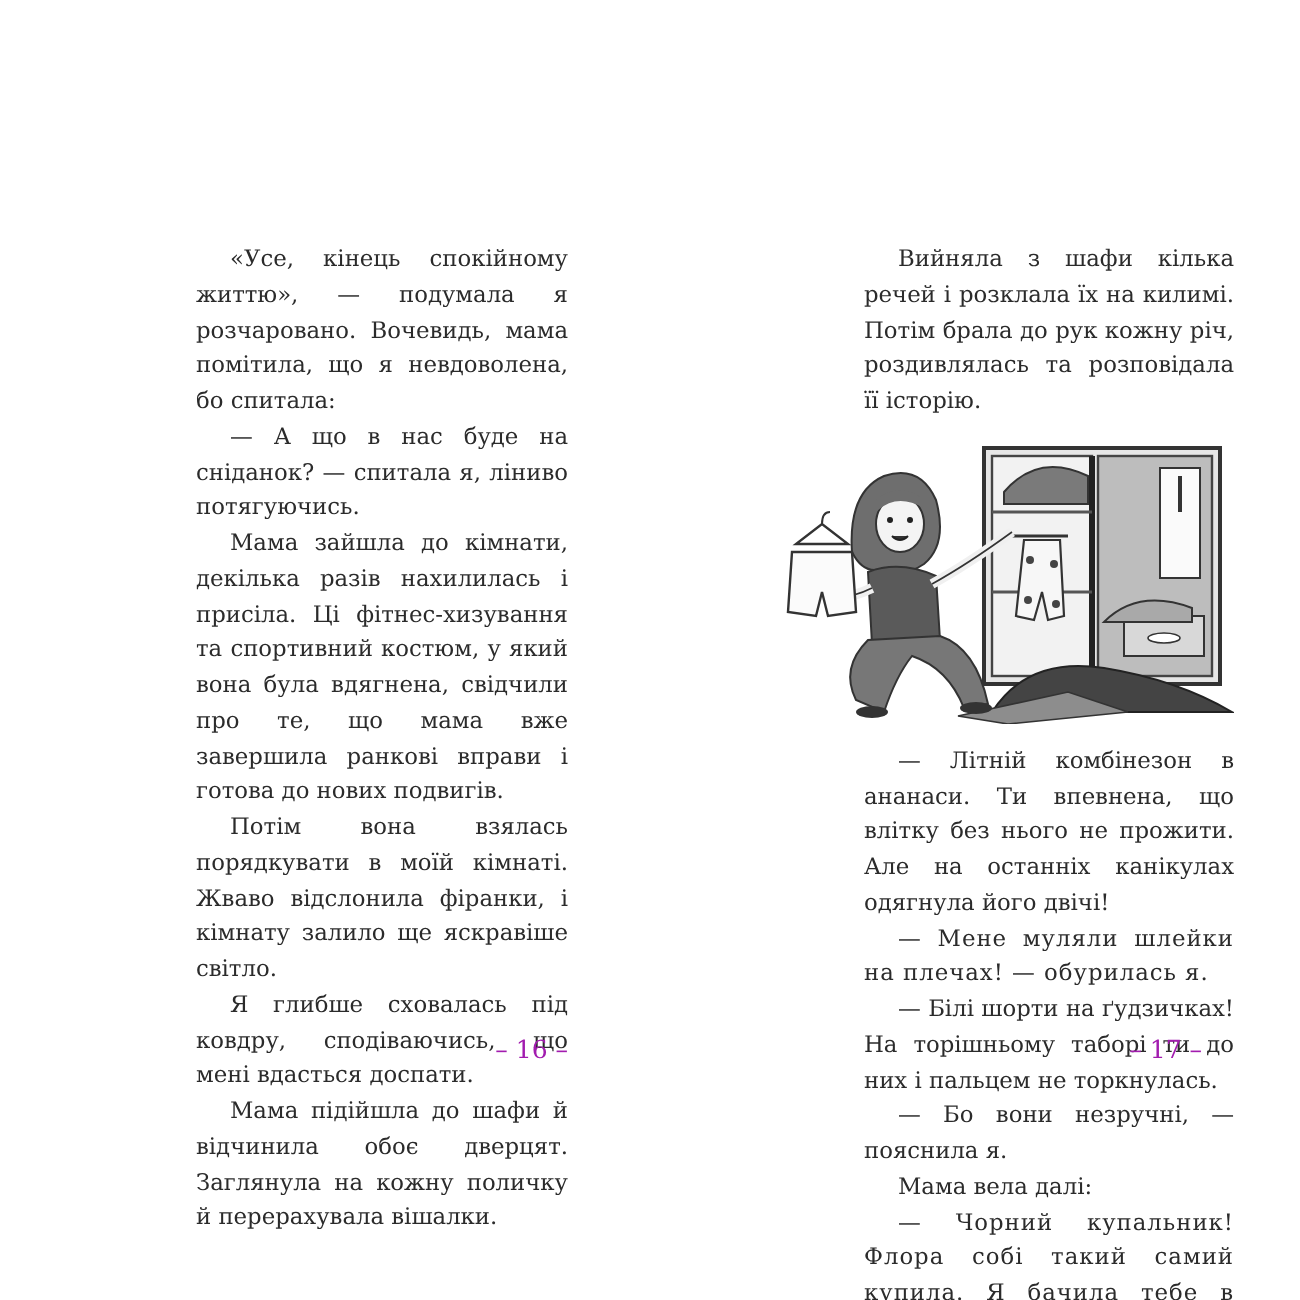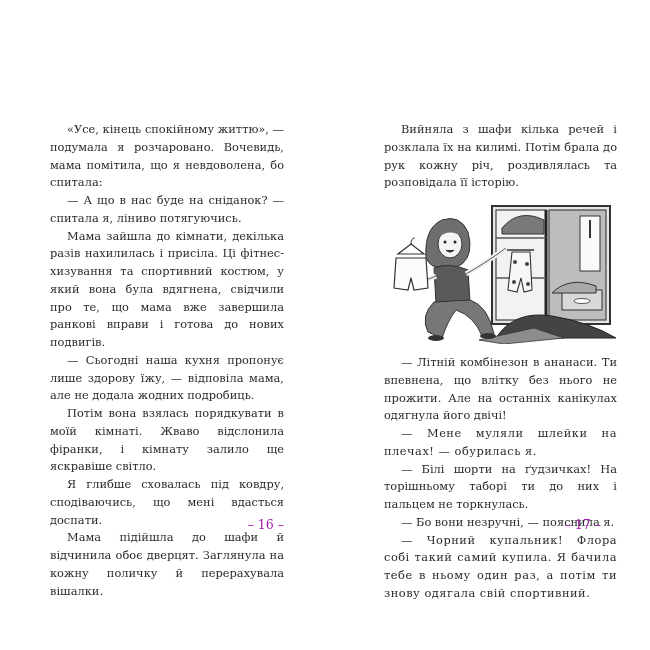--- a/index.html
+++ b/index.html
@@ -1,35 +1,34 @@
 <!DOCTYPE html>
 <html><head>
 <meta charset="utf-8">
 <style>
   html, body { margin:0; padding:0; }
   body { width:650px; height:650px; background:#ffffff; position:relative; overflow:hidden;
          font-family:"DejaVu Serif", "Liberation Serif", serif; color:#2b2b2b; }
   .page { position:absolute; top:121px; font-size:11.4px; line-height:17.75px; }
   .page p { margin:0; text-align:justify; text-align-last:left; hyphens:manual; }
-  .page p.ind { text-indent:17px; }
+  .page p.ind { text-indent:17px;margin-left:48px; }
   #left { left:50px; width:234px; }
   #right { left:384px; width:233px; }
   .folio { position:absolute; top:517px; width:100%; text-align:right; font-size:12.5px; color:#a21caf; }
   .illus { position:relative; width:233px; height:146px; margin:6px 0 10px 0; }
   .illus svg { position:absolute; left:0; top:0; }
   .nb { letter-spacing:0.5px; }
 </style>
 </head>
 <body>
 
 <div id="left" class="page">
   <p class="ind">«Усе, кінець спокійному життю», — подумала я розчаровано. Вочевидь, мама помітила, що я невдоволена, бо спитала:</p>
   <p class="ind">— А що в нас буде на сніданок? — спитала я, ліниво потягуючись.</p>
   <p class="ind">Мама зайшла до кімнати, декілька разів нахилилась і присіла. Ці фітнес-хизування та спортивний костюм, у який вона була вдягнена, свідчили про те, що мама вже завершила ранкові вправи і готова до нових подвигів.</p>
-  <p class="ind">— Сьогодні наша кухня пропонує лише здорову їжу, — відповіла мама, але не додала жодних подробиць.</p>
   <p class="ind">Потім вона взялась порядкувати в моїй кімнаті. Жваво відслонила фіранки, і кімнату залило ще яскравіше світло.</p>
   <p class="ind">Я глибше сховалась під ковдру, сподіваючись, що мені вдасться доспати.</p>
   <p class="ind">Мама підійшла до шафи й відчинила обоє дверцят. Заглянула на кожну поличку й перерахувала вішалки.</p>
 
 </div>
 <div style="position:absolute;left:50px;top:517px;width:234px;">
   <div class="folio" style="position:static;">– 16 –</div>
 </div>
 
 <div id="right" class="page">
@@ -86,17 +85,18 @@
       <path d="M50 104 Q36 118 44 134 L58 140 Q64 122 72 112 Q90 118 98 138 L110 136 Q104 108 86 102 Z" fill="#777" stroke="#333" stroke-width="1"></path>
       <ellipse cx="104" cy="138" rx="8" ry="3" fill="#333"></ellipse>
       <ellipse cx="52" cy="140" rx="8" ry="3" fill="#333"></ellipse>
     </svg>
   </div>
 
   <p class="ind">— Літній комбінезон в ананаси. Ти впевнена, що влітку без нього не прожити. Але на останніх канікулах одягнула його двічі!</p>
   <p class="ind nb">— Мене муляли шлейки на плечах! — обурилась я.</p>
   <p class="ind">— Білі шорти на ґудзичках! На торішньому таборі ти до них і пальцем не торкнулась.</p>
   <p class="ind">— Бо вони незручні, — пояснила я.</p>
+  <p class="ind">Мама вела далі:</p>
   <p class="ind nb">— Чорний купальник! Флора собі такий самий купила. Я бачила тебе в ньому один раз, а потім ти знову одягала свій спортивний.</p>
 </div>
 <div style="position:absolute;left:368px;top:517px;width:233px;">
   <div class="folio" style="position:static;">– 17 –</div>
 </div>
 
 </body></html>

